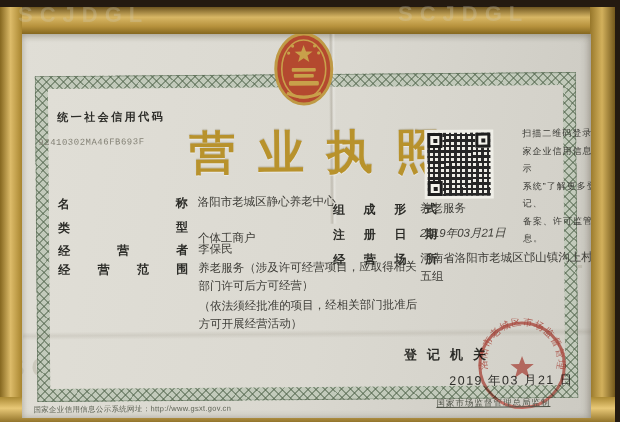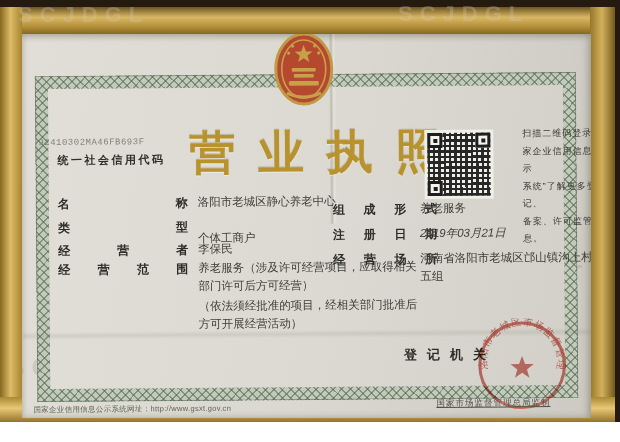--- a/index.html
+++ b/index.html
@@ -41,21 +41,21 @@
                repeating-linear-gradient(45deg, rgba(80,100,75,.55) 0 1.4px, transparent 1.4px 6px),
                repeating-linear-gradient(-45deg, rgba(80,100,75,.55) 0 1.4px, transparent 1.4px 6px);
              box-shadow:inset 0 0 0 1px rgba(70,90,65,.5); }
   .gcontent { position:absolute; inset:13px;
               background:linear-gradient(100deg,#e0ded6 0%,#dbd9d1 55%,#d2d0c8 100%); }
 
   .wm-paper { color:rgba(138,130,104,0.22); }
 
   
   .credit-label { position:absolute; left:36px; top:74px; font-size:11px; font-weight:bold;
-                  color:#2e2e2a; letter-spacing:2.5px;margin-top:43px; }
+                  color:#2e2e2a; letter-spacing:2.5px; }
   .credit-code  { position:absolute; left:17px; top:102px; font-size:9px; color:#848276;
                   font-family:Liberation Mono, monospace; letter-spacing:.5px; }
 
   .title { position:absolute; left:168px; top:90px; width:252px; height:58px;
            display:flex; justify-content:space-between; align-items:center;
            font-size:46px; font-weight:900; color:#b8922c;
            font-family:"DejaVu Serif", serif;
            text-shadow:0 1px 1px rgba(255,255,255,.45), 0 -1px 1px rgba(90,70,10,.25); }
 
   .emblem { position:absolute; left:252px; top:-3px; }
@@ -225,20 +225,21 @@
         <div>河南省洛阳市老城区邙山镇沟上村</div>
         <div>五组</div>
       </div>
 
       <div class="flabel spread registry-label">
           <span>登</span>
           <span>记</span>
           <span>机</span>
           <span>关</span>
         </div>
+      <div class="registry-date">2019 年03 月21 日</div>
 
       <svg class="seal" width="94" height="94" viewBox="0 0 100 100">
         <defs>
           <path id="sealArc" d="M 13,54 A 38,38 0 1 1 87,54" fill="none"></path>
         </defs>
         <circle cx="50" cy="50" r="45" fill="none" stroke="#c5473c" stroke-width="3.2" opacity=".8"></circle>
         <polygon points="50,40 53.2,48.6 62.4,48.8 55.1,54.4 57.7,63.2 50,58 42.3,63.2 44.9,54.4 37.6,48.8 46.8,48.6" fill="#c5473c" opacity=".78"></polygon>
         <text font-size="10.5" fill="#c5473c" opacity=".85" letter-spacing="1">
           <textPath href="#sealArc">洛阳市老城区市场监督管理局</textPath>
         </text>

